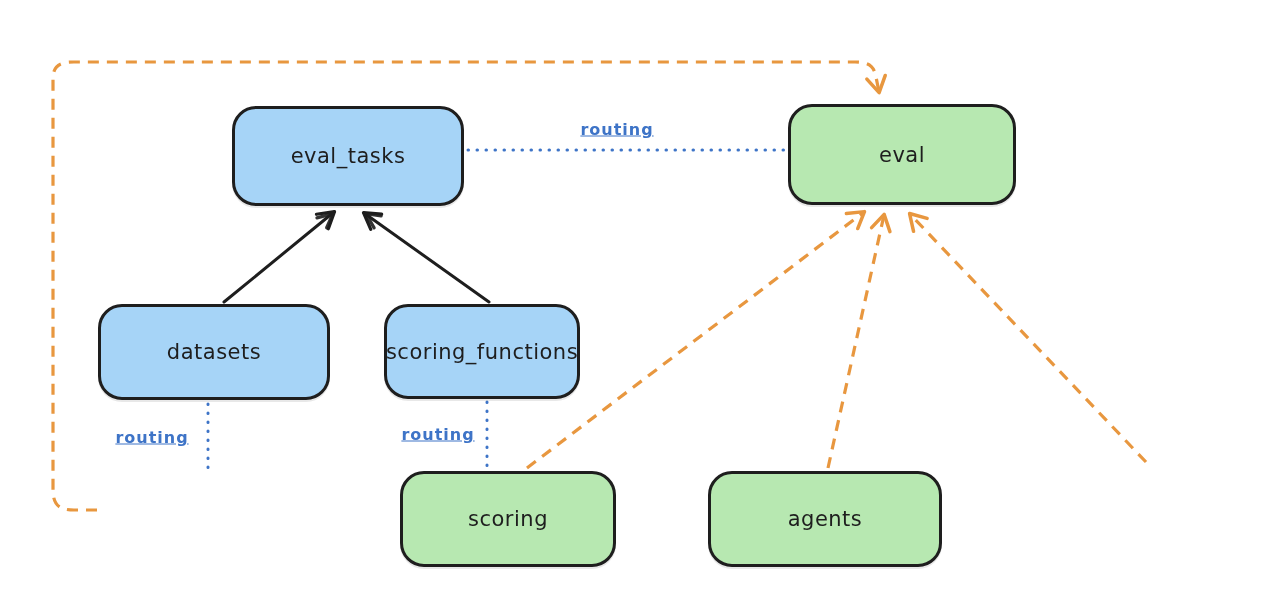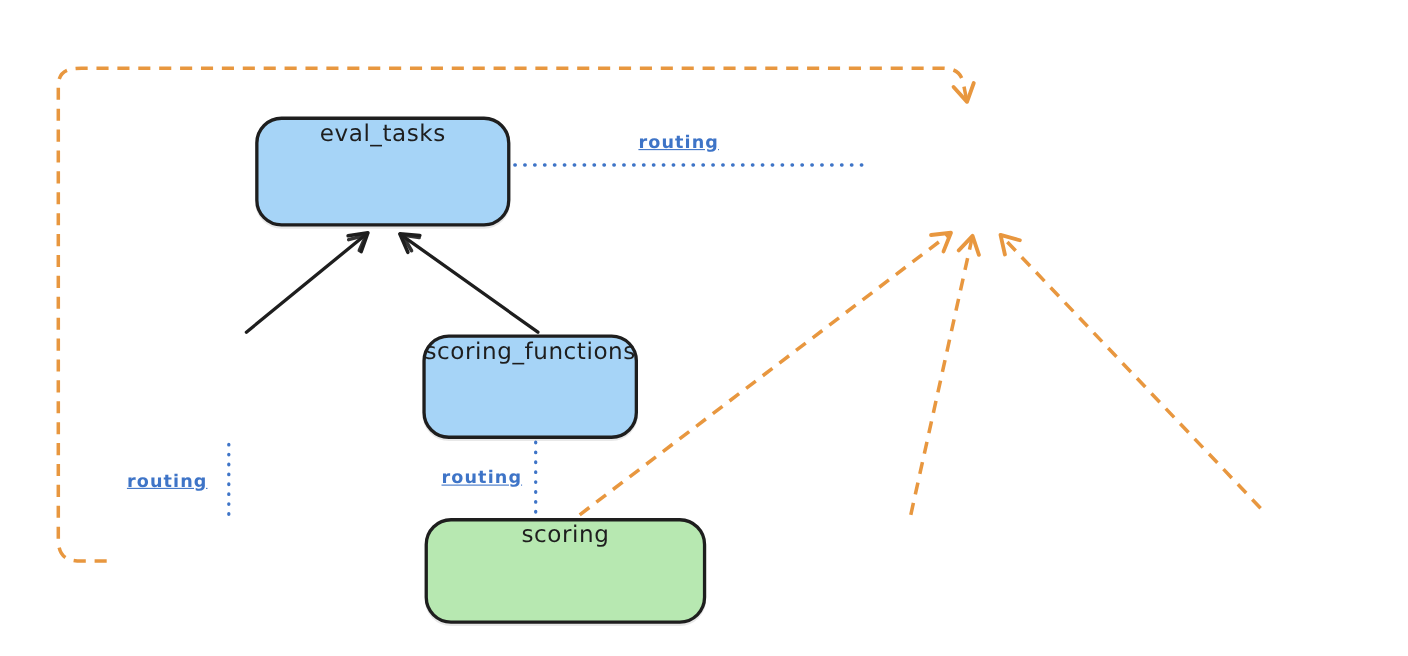--- a/index.html
+++ b/index.html
@@ -21,21 +21,21 @@
   svg.edges{position:absolute;left:0;top:0;pointer-events:none;}
   .edge-black{stroke:var(--stroke-black);stroke-width:3;fill:none;stroke-linecap:round;}
   .edge-blue-dotted{stroke:var(--edge-blue);stroke-width:3;fill:none;stroke-linecap:round;stroke-dasharray:0.5 8.5;}
   .edge-orange-dashed{stroke:var(--edge-orange);stroke-width:3.2;fill:none;stroke-linecap:butt;stroke-dasharray:11 8;}
   .arrowhead-black{stroke:var(--stroke-black);stroke-width:2.6;fill:none;stroke-linecap:round;stroke-linejoin:round;}
   .arrowhead-orange{stroke:var(--edge-orange);stroke-width:2.8;fill:none;stroke-linecap:round;stroke-linejoin:round;}
   .node{
     position:absolute;
     border:3px solid var(--stroke-black);
     border-radius:24px;
-    display:flex;align-items:flex-start;justify-content:center;
+    display:flex;align-items:center;justify-content:center;
     box-shadow:0 2px 0 rgba(30,30,30,0.10);
     box-sizing:border-box;
   }
   .node.blue{background:var(--node-blue-fill);}
   .node.green{background:var(--node-green-fill);}
   .node-label{
     color:var(--stroke-black);
     font-size:21px;
     letter-spacing:0.5px;
   }
@@ -76,30 +76,39 @@
     <path class="edge-orange-dashed" d="M 97 510 L 74 510 C 57 510 53 503 53 489 L 53 79 C 53 66 59 62 74 62 L 855 62 C 869 62 874 66 876 77 L 879 92" marker-end="url(#arrow-orange)"></path>
     <path class="edge-orange-dashed" d="M 527 468 L 864 212" marker-end="url(#arrow-orange)"></path>
     <path class="edge-orange-dashed" d="M 828 468 L 884 215" marker-end="url(#arrow-orange)"></path>
     <path class="edge-orange-dashed" d="M 1146 462 L 910 214" marker-end="url(#arrow-orange)"></path>
   </svg>
 
   <div class="node blue" style="left:232px;top:106px;width:232px;height:100px">
     <span class="node-label">eval_tasks</span>
   </div>
 
+  <div class="node green" style="left:788px;top:104px;width:228px;height:101px">
+    <span class="node-label">eval</span>
+  </div>
 
+  <div class="node blue" style="left:98px;top:304px;width:232px;height:96px">
+    <span class="node-label">datasets</span>
+  </div>
 
   <div class="node blue" style="left:384px;top:304px;width:196px;height:95px">
     <span class="node-label">scoring_functions</span>
   </div>
 
 
-  <div class="node green" style="left:386px;top:471px;width:256px;height:96px">
+  <div class="node green" style="left:400px;top:471px;width:216px;height:96px">
     <span class="node-label">scoring</span>
   </div>
 
+  <div class="node green" style="left:708px;top:471px;width:234px;height:96px">
+    <span class="node-label">agents</span>
+  </div>
 
 
   <span class="edge-label" style="left:617px;top:129px">routing</span>
   <span class="edge-label" style="left:152px;top:437px">routing</span>
   <span class="edge-label" style="left:438px;top:434px">routing</span>
 
 </div>
 
 </body></html>

